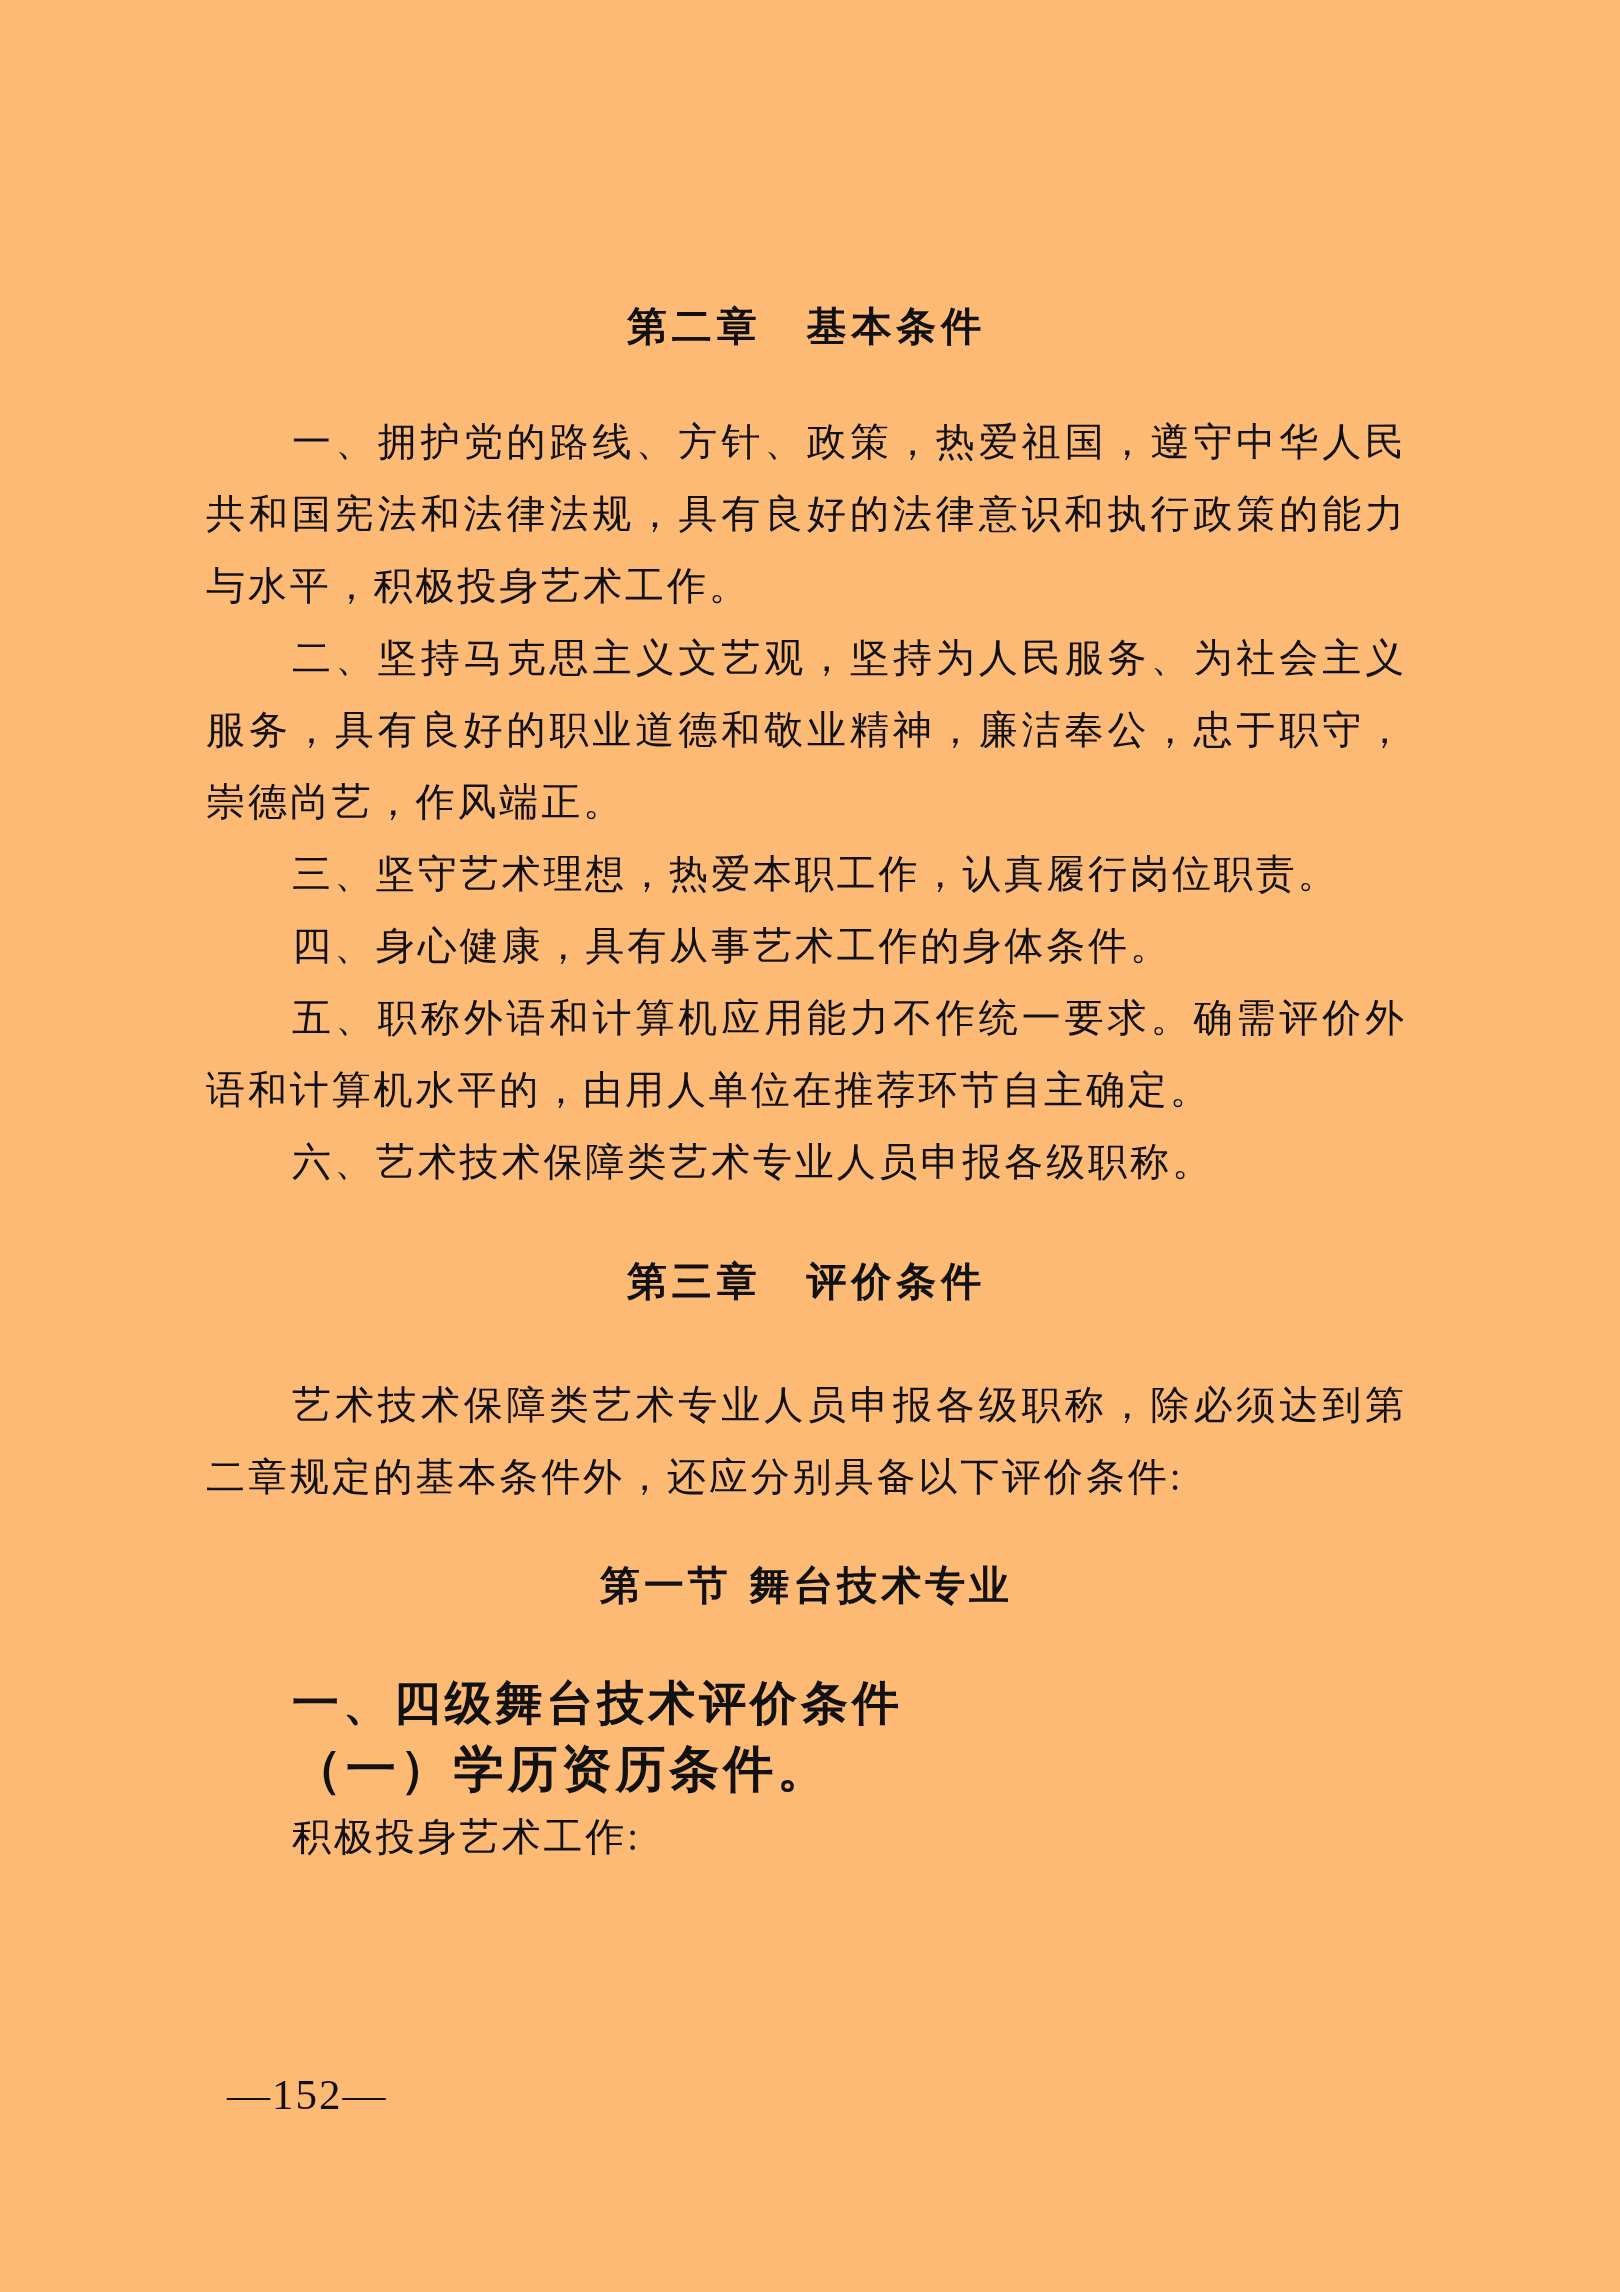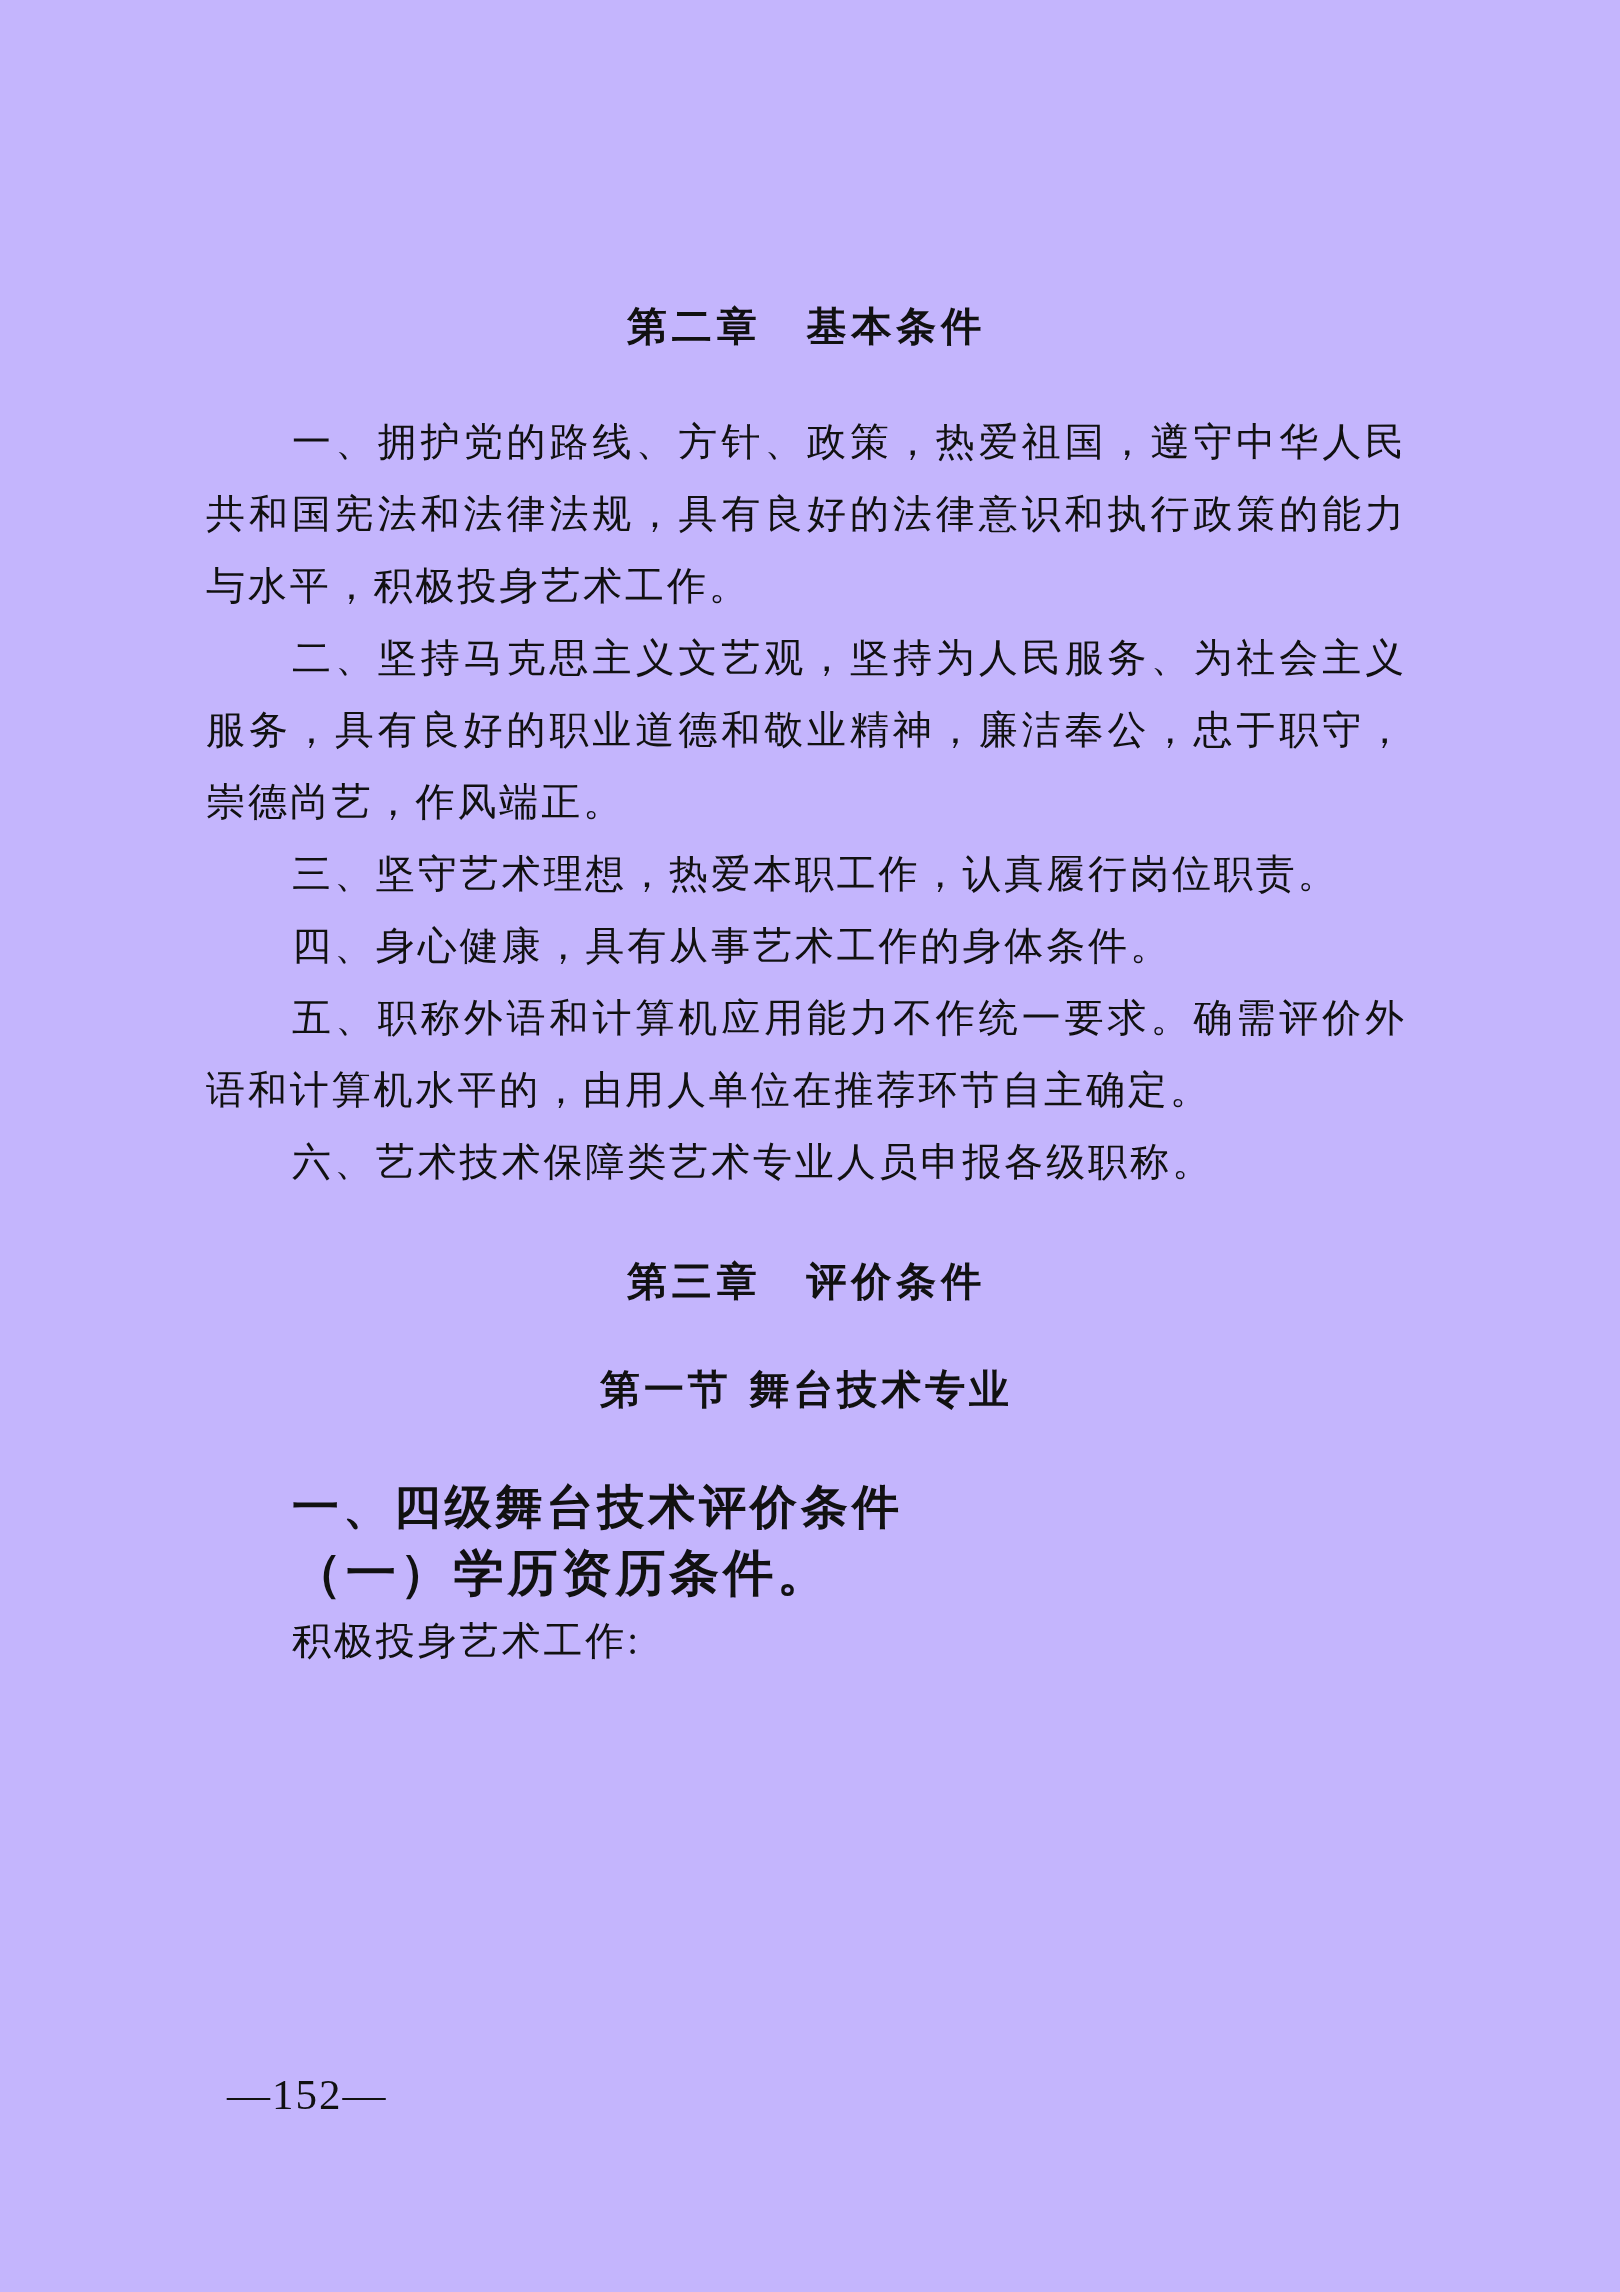--- a/index.html
+++ b/index.html
@@ -5,21 +5,21 @@
   html, body {
     margin: 0;
     padding: 0;
     background: #e8e8e8;
   }
   .page {
     position: relative;
     width: 1620px;
     height: 2293px;
     margin: 0 auto;
-    background: #c4b5fd;
+    background: #fdba74;
     color: #111111;
     overflow: hidden;
   }
   .content {
     position: absolute;
     left: 206px;
     top: 290px;
     width: 1201px;
   }
   
@@ -118,20 +118,24 @@
       <div class="line">语和计算机水平的，由用人单位在推荐环节自主确定。</div>
     </div>
 
     <div>
       <div class="line indent">六、艺术技术保障类艺术专业人员申报各级职称。</div>
     </div>
 
 
     <div class="line ch-title m-ch3">第三章　评价条件</div>
 
+    <div class="m-p8">
+      <div class="line just indent">艺术技术保障类艺术专业人员申报各级职称，除必须达到第</div>
+      <div class="line">二章规定的基本条件外，还应分别具备以下评价条件:</div>
+    </div>
 
     <div class="line sec-title m-sec1">第一节 舞台技术专业</div>
 
     <div class="line bold-item indent m-item1">一、四级舞台技术评价条件</div>
 
     <div class="line bold-item-serif indent">（一）学历资历条件。</div>
 
     <div>
       <div class="line plain-68 indent">积极投身艺术工作:</div>
     </div>

